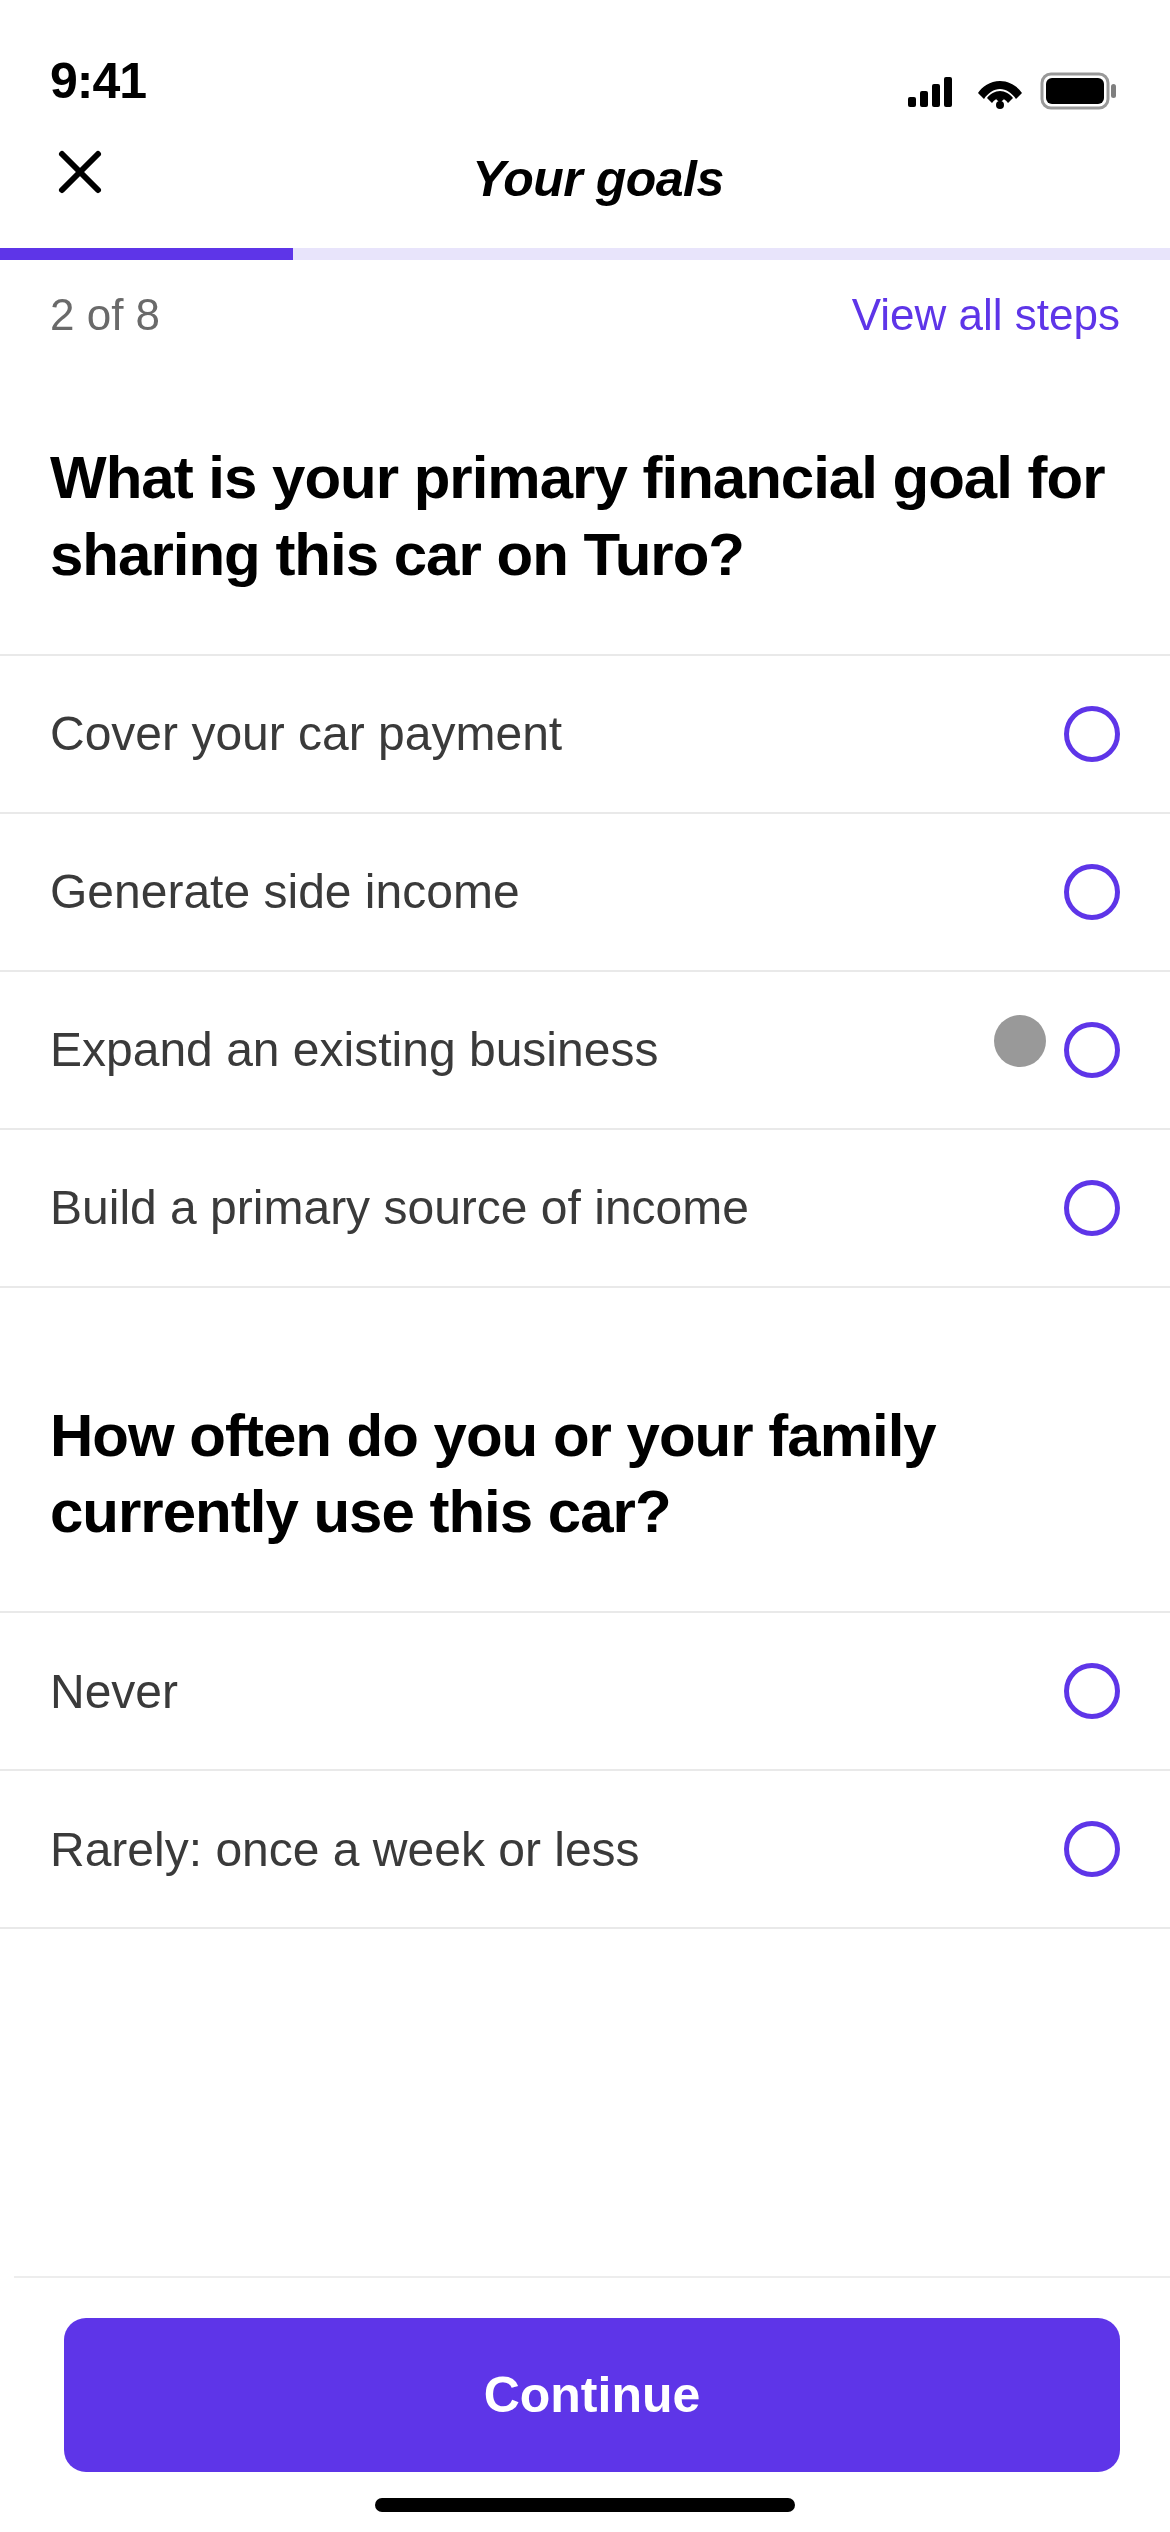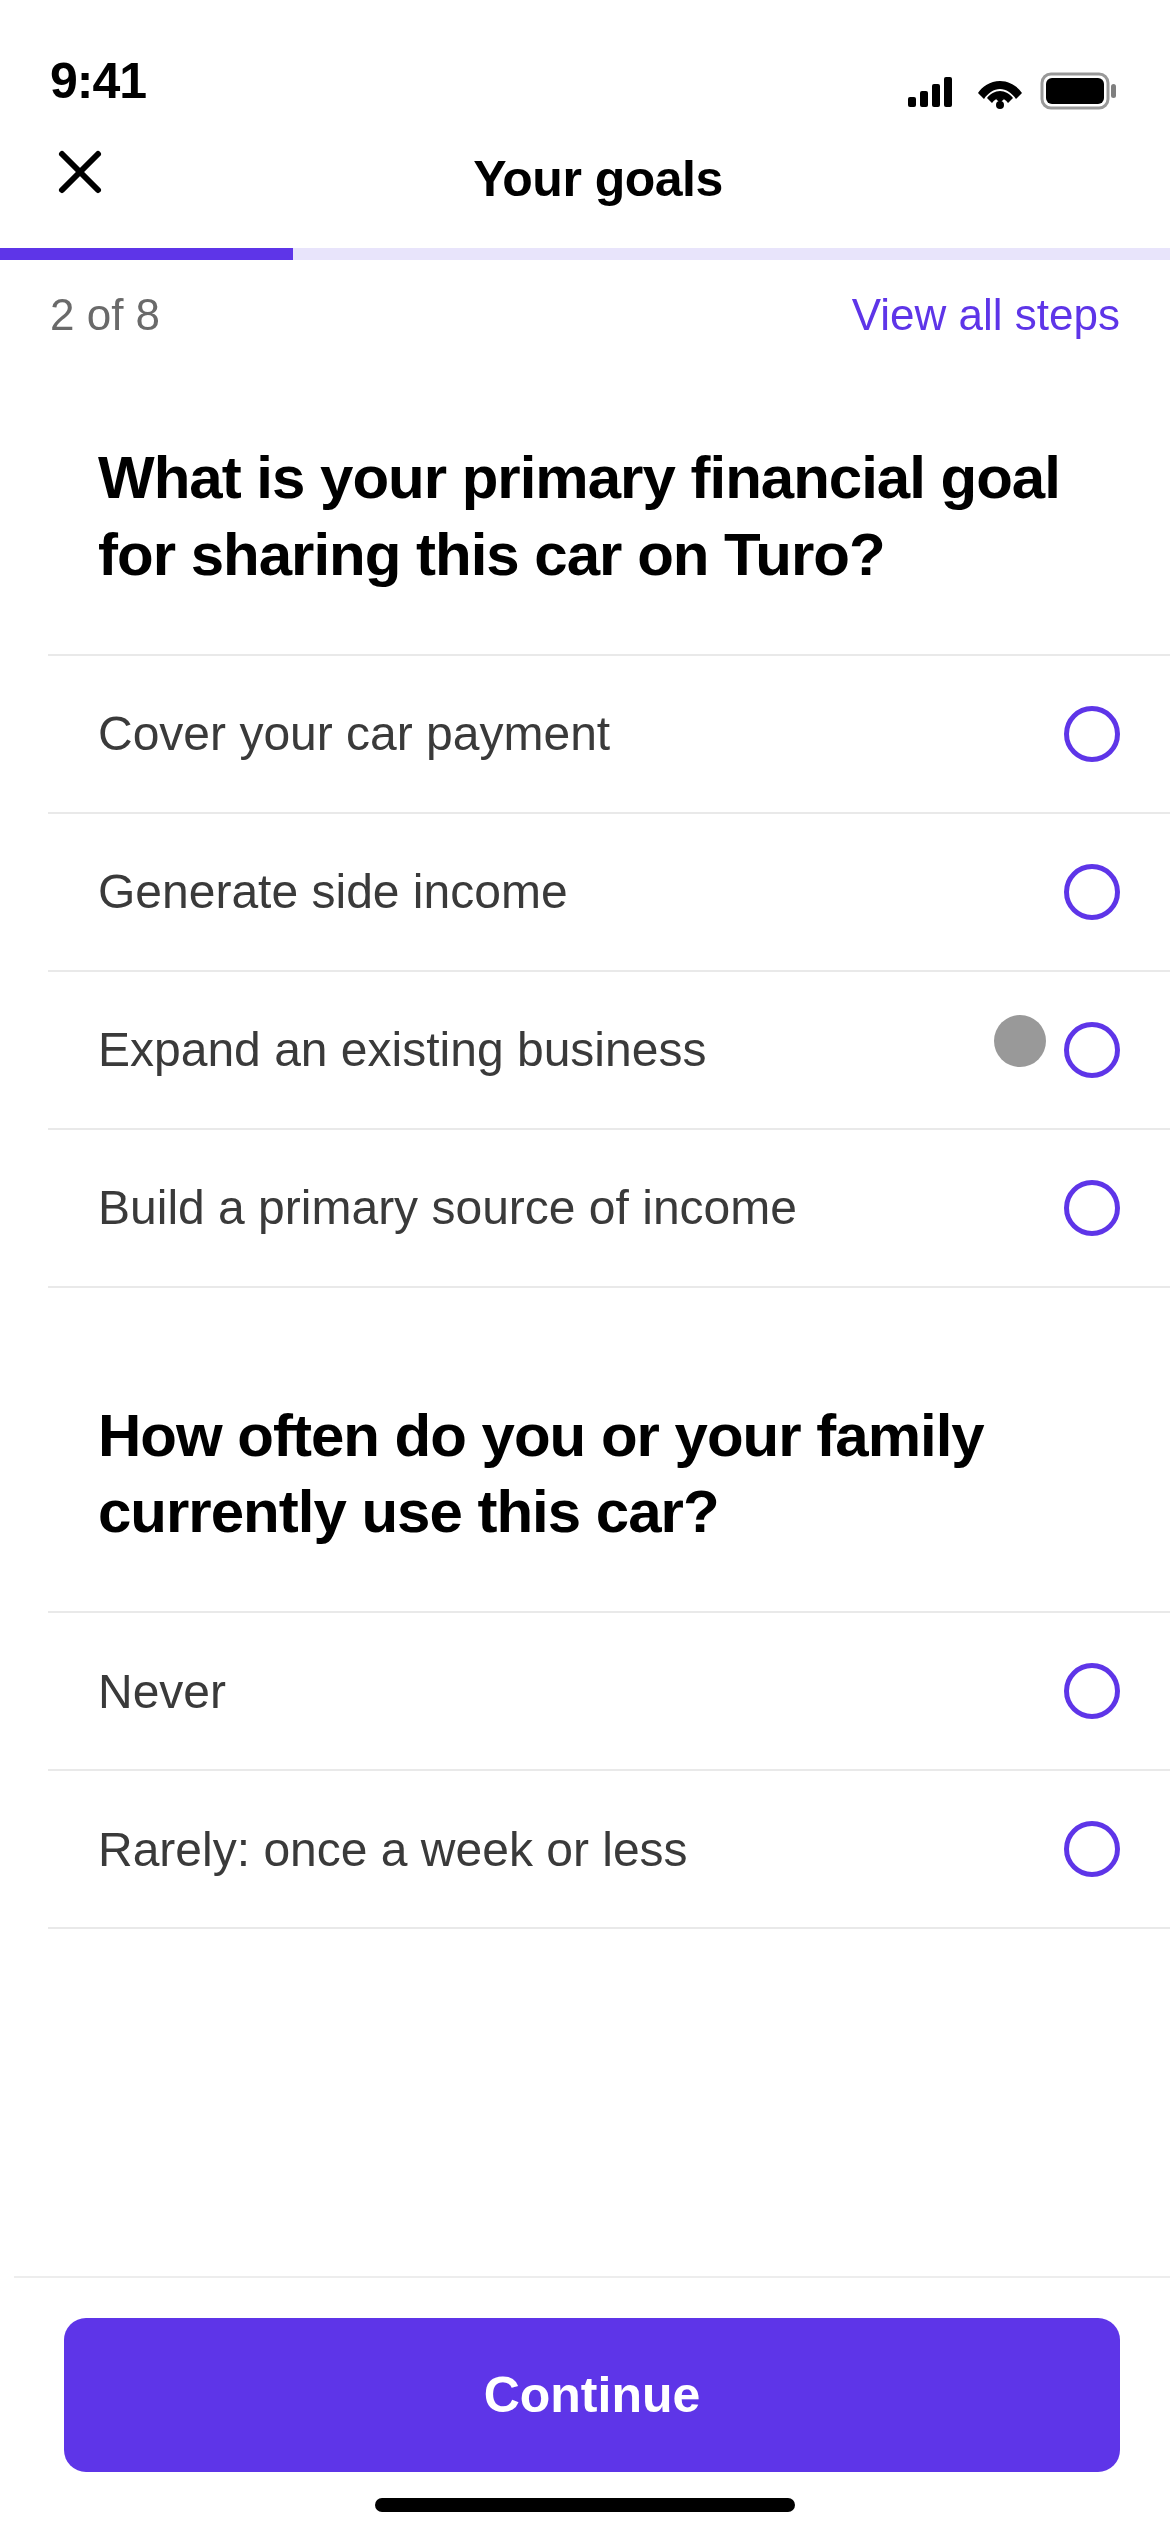--- a/index.html
+++ b/index.html
@@ -32,20 +32,21 @@
       display: flex;
       align-items: center;
       gap: 16px;
     }
     .nav-header {
       display: flex;
       align-items: center;
       justify-content: center;
       position: relative;
       padding: 20px 50px 40px 76px;
+      font-style: italic;
     }
     .close-btn {
       position: absolute;
       left: 50px;
       top: 12px;
       width: 60px;
       height: 60px;
       display: flex;
       align-items: center;
       justify-content: center;
@@ -77,21 +78,20 @@
       font-size: 44px;
       color: #6a6a6a;
     }
     .view-steps {
       font-size: 44px;
       color: #5e35e8;
       font-weight: 400;
     }
     .content {
       padding: 0;
-      margin-left: 48px;
     }
     .question {
       font-size: 60px;
       font-weight: 800;
       line-height: 1.28;
       letter-spacing: -1px;
       padding: 60px 50px 60px 50px;
     }
     .option-row {
       display: flex;

